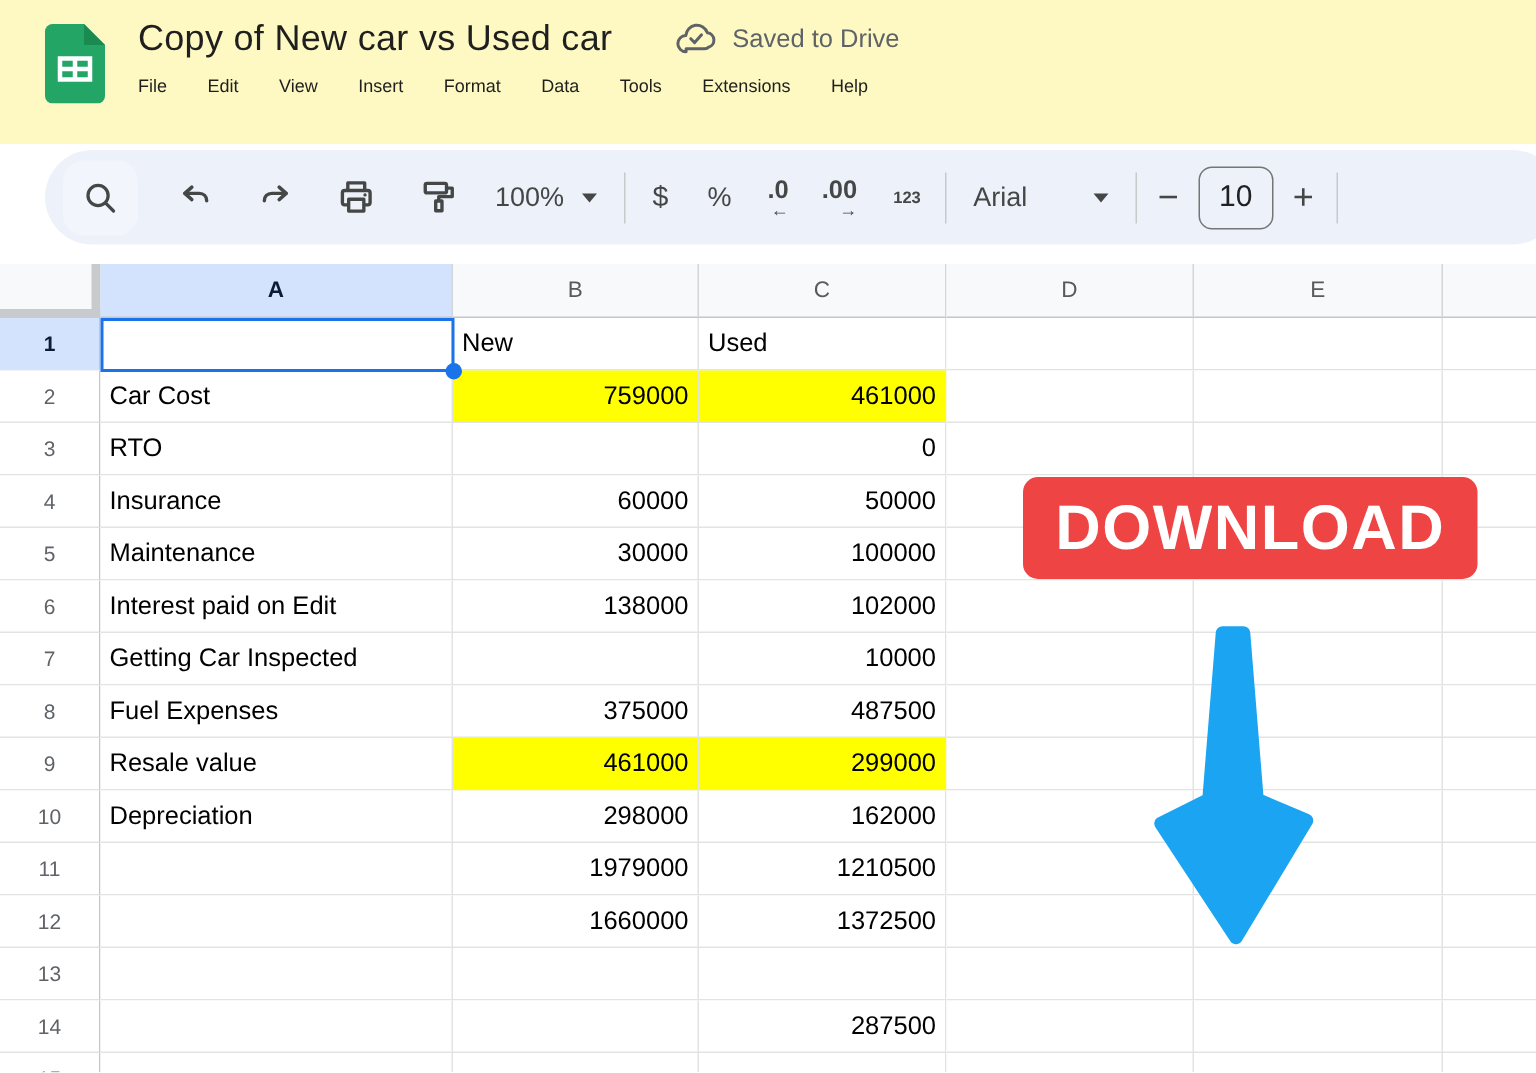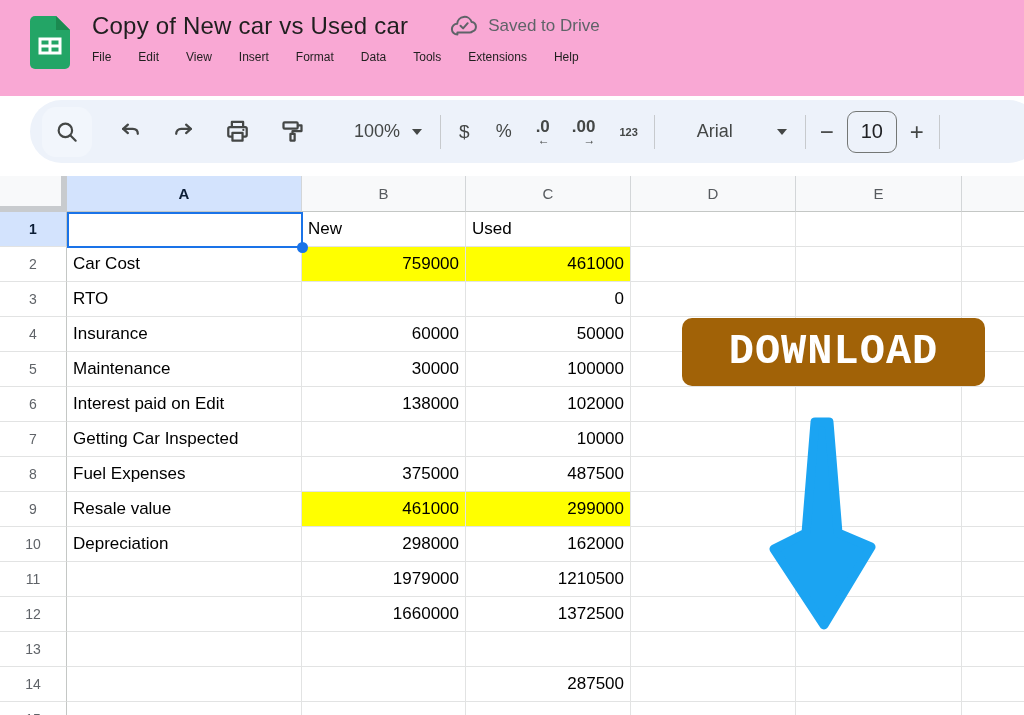--- a/index.html
+++ b/index.html
@@ -1,34 +1,34 @@
 <!DOCTYPE html>
 <html><head>
 <meta charset="utf-8">
 <style>
   * { margin:0; padding:0; box-sizing:border-box; }
   html,body { background:#fff; }
   body { font-family:"Liberation Sans","DejaVu Sans",sans-serif; }
   .screen { position:relative; width:1024px; height:715px; overflow:hidden; background:#fff; }
 
   
-  .titlebar { position:absolute; top:0; left:0; width:100%; height:96px; background:#f9a8d4; }
+  .titlebar { position:absolute; top:0; left:0; width:100%; height:96px; background:#fef9c3; }
   .sheets-logo { position:absolute; left:30px; top:16px; }
   .doc-title-row { position:absolute; left:92px; top:12px; display:flex; align-items:center; }
   .doc-title { font-size:24px; font-weight:500; color:#1f1f1f; letter-spacing:.2px; }
   .saved-wrap { display:flex; align-items:center; margin-left:42px; gap:10px; }
   .saved-text { font-size:17px; font-weight:500; color:#5f6368; }
   .menubar { position:absolute; left:92px; top:50px; display:flex; gap:27px; }
   .menu-item { font-size:12px; color:#1f1f1f; cursor:default; }
 
   
   .toolbar { position:absolute; top:100px; left:30px; width:1010px; height:63px;
              background:#edf2fa; border-radius:32px; display:flex; align-items:center; }
   .tb-icon { display:flex; align-items:center; justify-content:center; }
-  .tb-text { color:#444746; font-weight:500;margin-left:24px; }
+  .tb-text { color:#444746; font-weight:500; }
   .tb-divider { width:1px; height:34px; background:#c7cacd; }
   .caret { width:0; height:0; border-left:5px solid transparent; border-right:5px solid transparent;
            border-top:6px solid #444746; }
   .search-pad { width:50px; height:50px; border-radius:14px; background:#f2f6fc;
                 display:flex; align-items:center; justify-content:center; margin-left:12px; }
   .zoom-ctl { display:flex; align-items:center; gap:12px; margin-left:24px; }
   .decfmt { display:flex; flex-direction:column; align-items:center; line-height:1; }
   .decfmt .t { font-size:17px; font-weight:600; color:#444746; }
   .decfmt .a { font-size:12px; font-weight:700; color:#444746; align-self:flex-end; margin-top:-1px; }
   .fontsel { display:flex; align-items:center; gap:44px; margin:0 18px; }
@@ -278,18 +278,18 @@
         <div class="cell"></div>
         <div class="cell"></div>
         <div class="cell"></div>
         <div class="cell"></div>
         <div class="cell"></div>
       </div>
     <div class="selection-box"></div>
     <div class="fill-handle"></div>
   </div>
 
-  <button class="download-btn" id="dlbtn" style="background: #a16207; font-family: Liberation Mono, monospace;">DOWNLOAD</button>
+  <button class="download-btn" id="dlbtn" style="background: #ef4444;">DOWNLOAD</button>
   <svg class="down-arrow" id="dlarrow" width="115" height="222" viewBox="0 0 115 222">
     <path id="dlarrow-path" d="M50 10 L64 10 L73 121 L106 135 L59 213 L9 137 L41 121 Z" fill="#1ba4f2" stroke="#1ba4f2" stroke-width="9" stroke-linejoin="round" stroke-linecap="round"></path>
   </svg>
 
 </div>
 
 </body></html>

